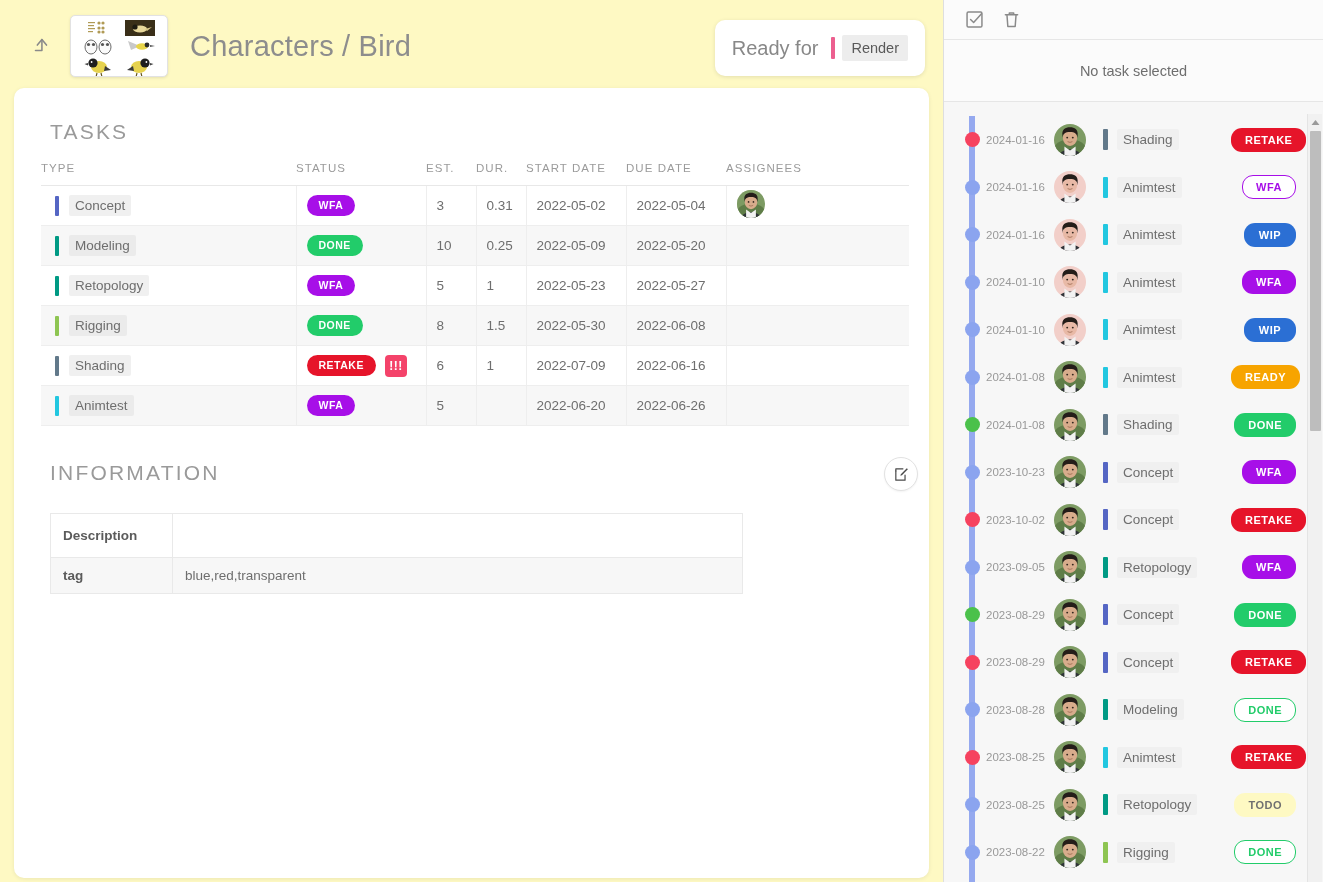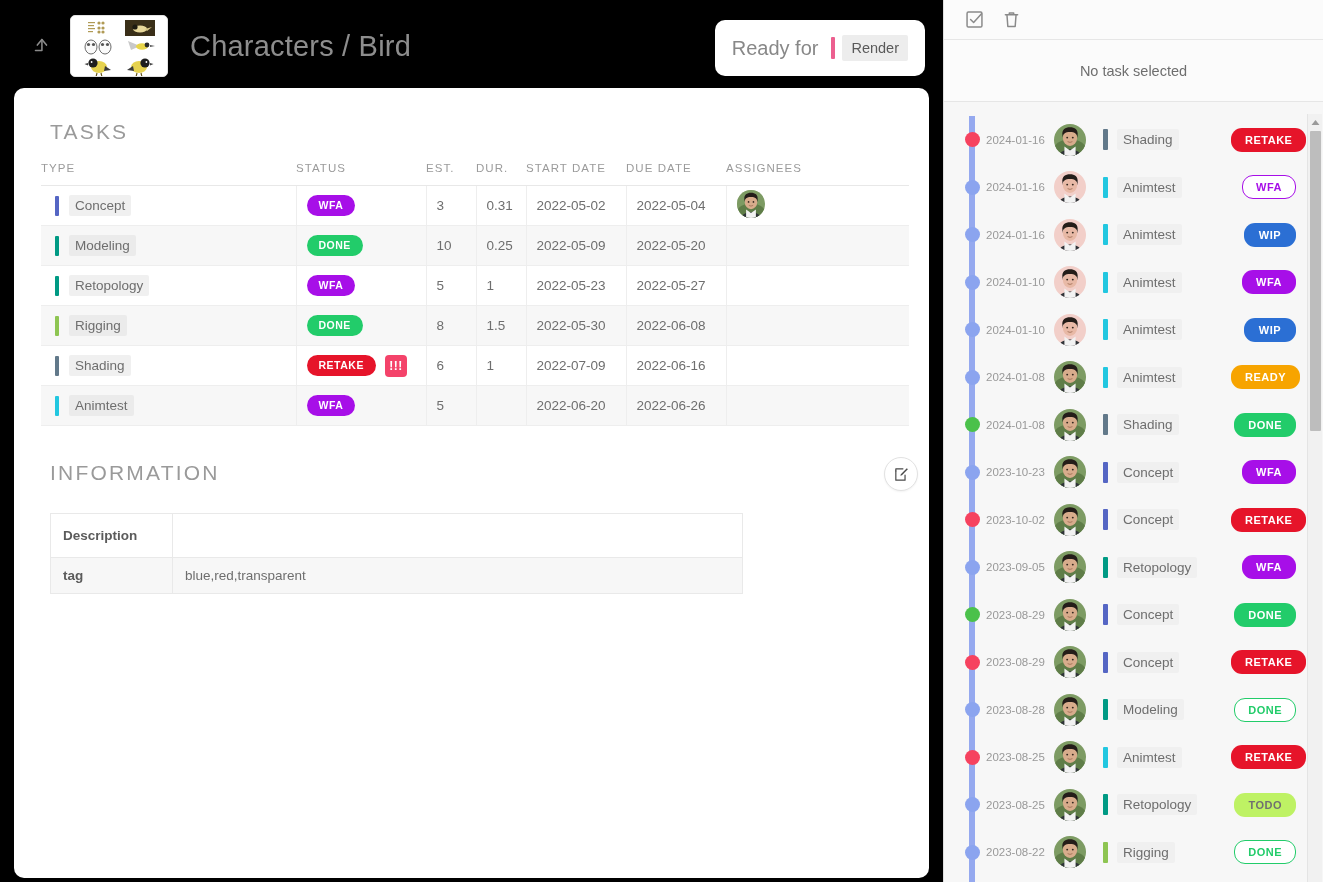--- a/index.html
+++ b/index.html
@@ -9,21 +9,21 @@
     overflow: hidden;
     background: #f3f3f3;
     font-family: "Liberation Sans", sans-serif;
     -webkit-font-smoothing: antialiased;
   }
   #app { position: relative; width: 1323px; height: 882px; display: flex; }
 
   
   .main {
     width: 943px; height: 882px;
-    background: #000000;
+    background: #fef9c3;
     position: relative;
     overflow: hidden;
   }
   .page-header {
     height: 92px;
     display: flex;
     align-items: center;
     padding: 0 20px 0 22px;
     position: relative;
   }
@@ -933,21 +933,21 @@
                 <path d="M10.5 13 C10 7 14 4 20 4 C26 4 30 7 29.5 13 L29.5 18 C29 12 26 10 20 10 C14 10 11 12 10.5 18 Z" fill="#241d19"></path>
                 <circle cx="16.5" cy="17" r="1.2" fill="#32261e"></circle>
                 <circle cx="23.5" cy="17" r="1.2" fill="#32261e"></circle>
                 <path d="M17 22 Q20 24 23 22" stroke="#9c6a52" stroke-width="1" fill="none"></path>
                 <path d="M13 28 L20 33 L27 28 L27 40 L13 40 Z" fill="#f2f2f2"></path>
               </svg></div>
             <div class="hist-type">
               <span class="type-bar" style="background:#009a84"></span>
               <span class="type-name">Retopology</span>
             </div>
-            <div class="hist-status"><span class="badge" style="background: #bef264; color: rgb(112, 112, 112);">TODO</span></div>
+            <div class="hist-status"><span class="badge" style="background: #fef9c3; color: rgb(112, 112, 112);">TODO</span></div>
           </div>
           <div class="hist-row">
             <span class="dot" style="background: rgb(139, 164, 239); top: 16px;"></span>
             <div class="hist-date">2023-08-22</div>
             <div class="hist-avatar"><svg width="32" height="32" viewBox="0 0 40 40">
                 <rect width="40" height="40" fill="#7d9b63"></rect>
                 <ellipse cx="20" cy="32" rx="20" ry="13" fill="#5f7d48"></ellipse>
                 <path d="M6 40 C8 29 32 29 34 40 Z" fill="#2f3338"></path>
                 <ellipse cx="20" cy="17" rx="9" ry="10.5" fill="#d8ac8c"></ellipse>
                 <path d="M10.5 14 C11 5 29 5 29.5 14 C29.5 10 26 7 20 7 C14 7 10.5 10 10.5 14 Z" fill="#241d19"></path>

